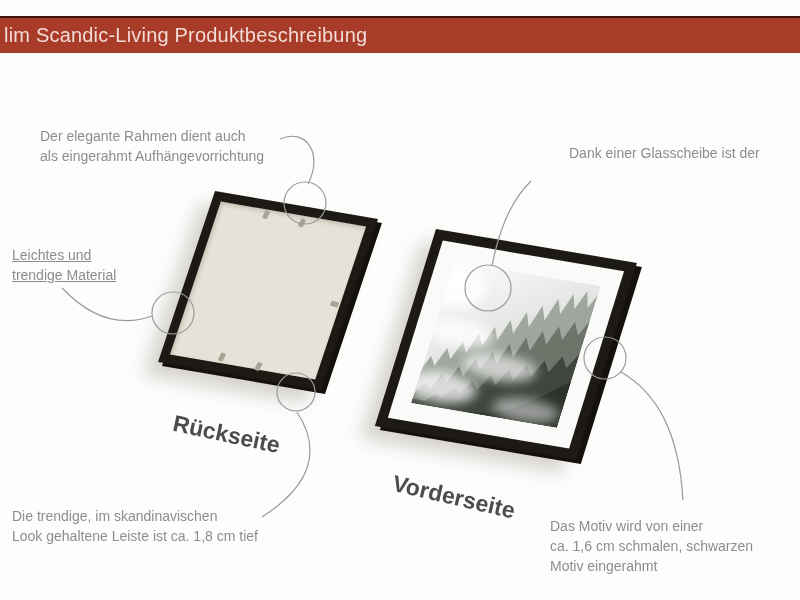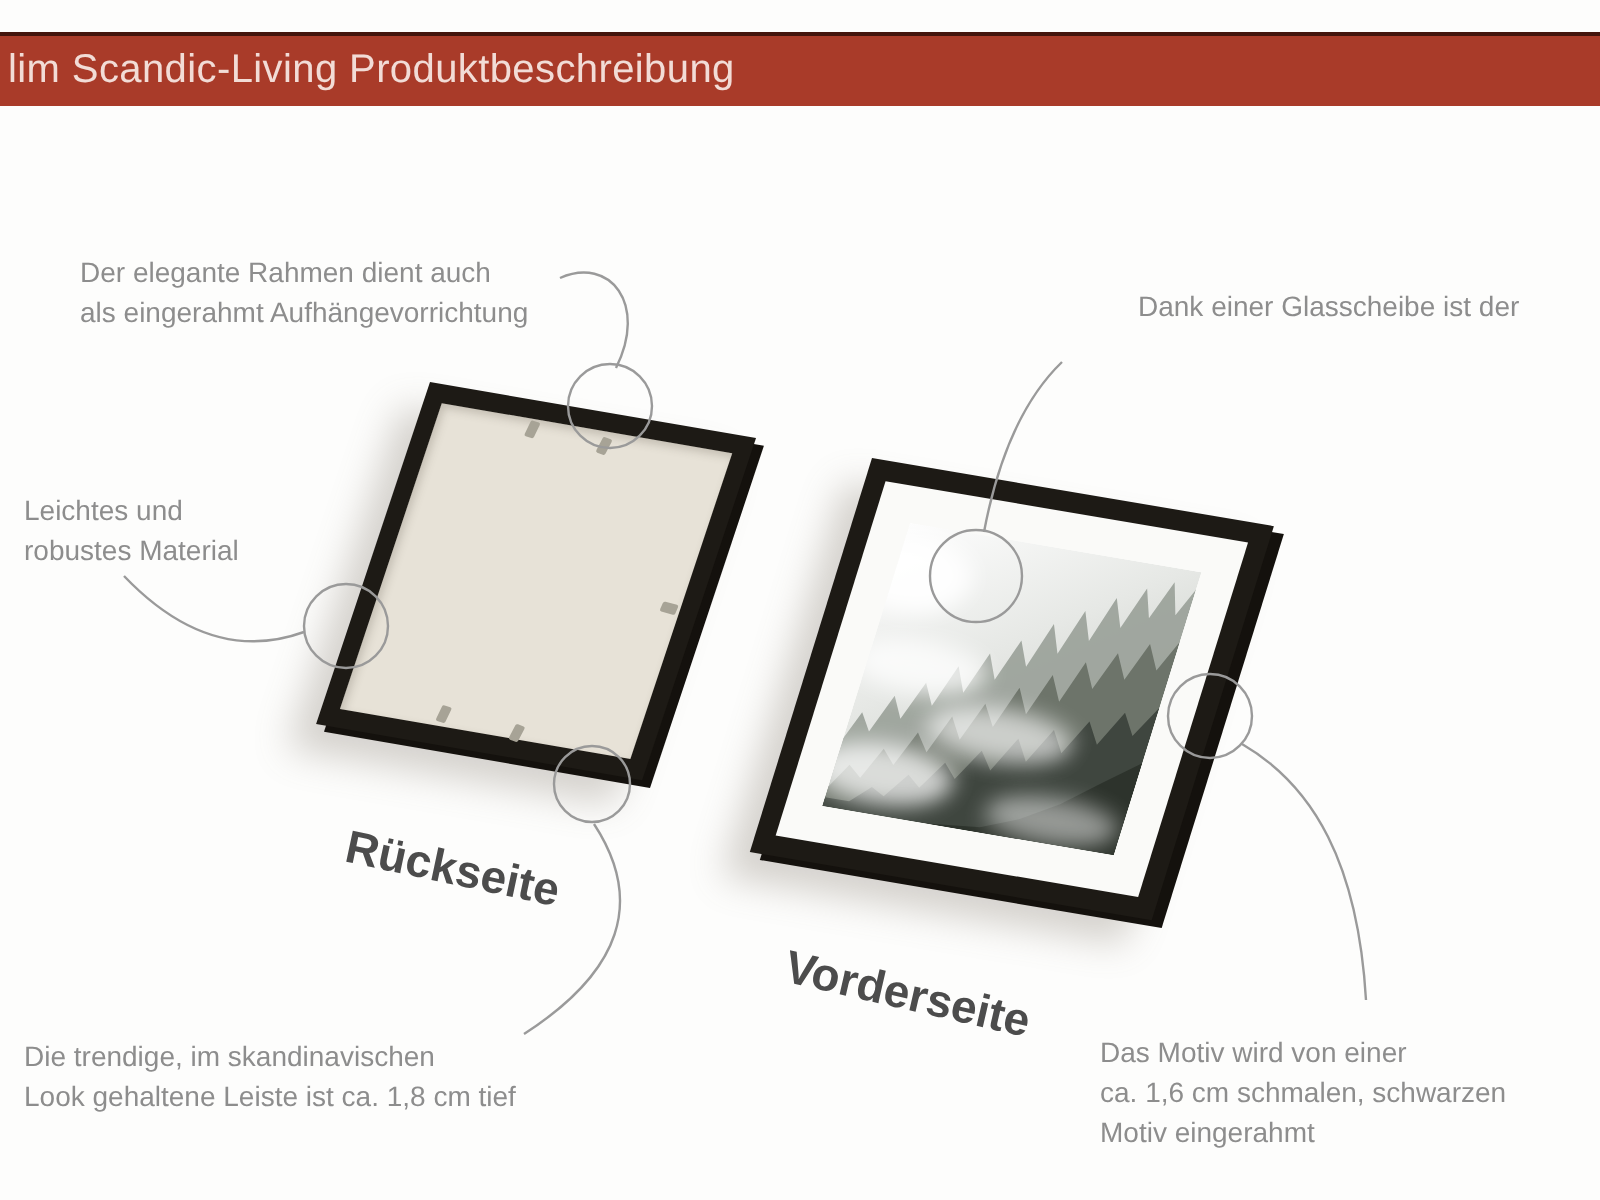--- a/index.html
+++ b/index.html
@@ -25,23 +25,23 @@
     font-size:20px;letter-spacing:.2px;margin-left:4px;white-space:nowrap;
   }
 
   
   .callout{
     position:absolute;color:var(--c-annotation_text,#8d8d8d);
     font-size:14px;line-height:20px;white-space:nowrap;
   }
   .callout span{display:block;}
   .co-hanger{left:40px;top:126px;}
-  .co-material{left:12px;top:245px;}
+  .co-material{left:12px;top:245px;text-decoration:underline;}
   .co-glass{left:543px;top:143px;margin-left:26px;}
-  .co-ledge{left:12px;top:518px;}
+  .co-ledge{left:12px;top:506px;}
   .co-motif{left:550px;top:504px;margin-top:12px;}
 
   
   .side-label{
     position:absolute;color:var(--c-label_text,#4c4c4c);
     font-size:23px;font-weight:600;white-space:nowrap;
     transform-origin:0 0;
   }
   .label-back{left:176px;top:410px;transform:rotate(12deg);}
   .label-front{left:396px;top:470px;transform:rotate(13deg);}
@@ -140,21 +140,21 @@
     <circle cx="488" cy="288" r="23"></circle>
     <circle cx="605" cy="358" r="21"></circle>
   </svg>
 
   <div class="callout co-hanger">
     <span>Der elegante Rahmen dient auch</span>
     <span>als eingerahmt Aufhängevorrichtung</span>
   </div>
   <div class="callout co-material">
     <span>Leichtes und</span>
-    <span>robustes Material</span>
+    <span>trendige Material</span>
   </div>
   <div class="callout co-glass">
     <span>Dank einer Glasscheibe ist der</span>
   </div>
   <div class="callout co-ledge">
     <span>Die trendige, im skandinavischen</span>
     <span>Look gehaltene Leiste ist ca. 1,8 cm tief</span>
   </div>
   <div class="callout co-motif">
     <span>Das Motiv wird von einer</span>

